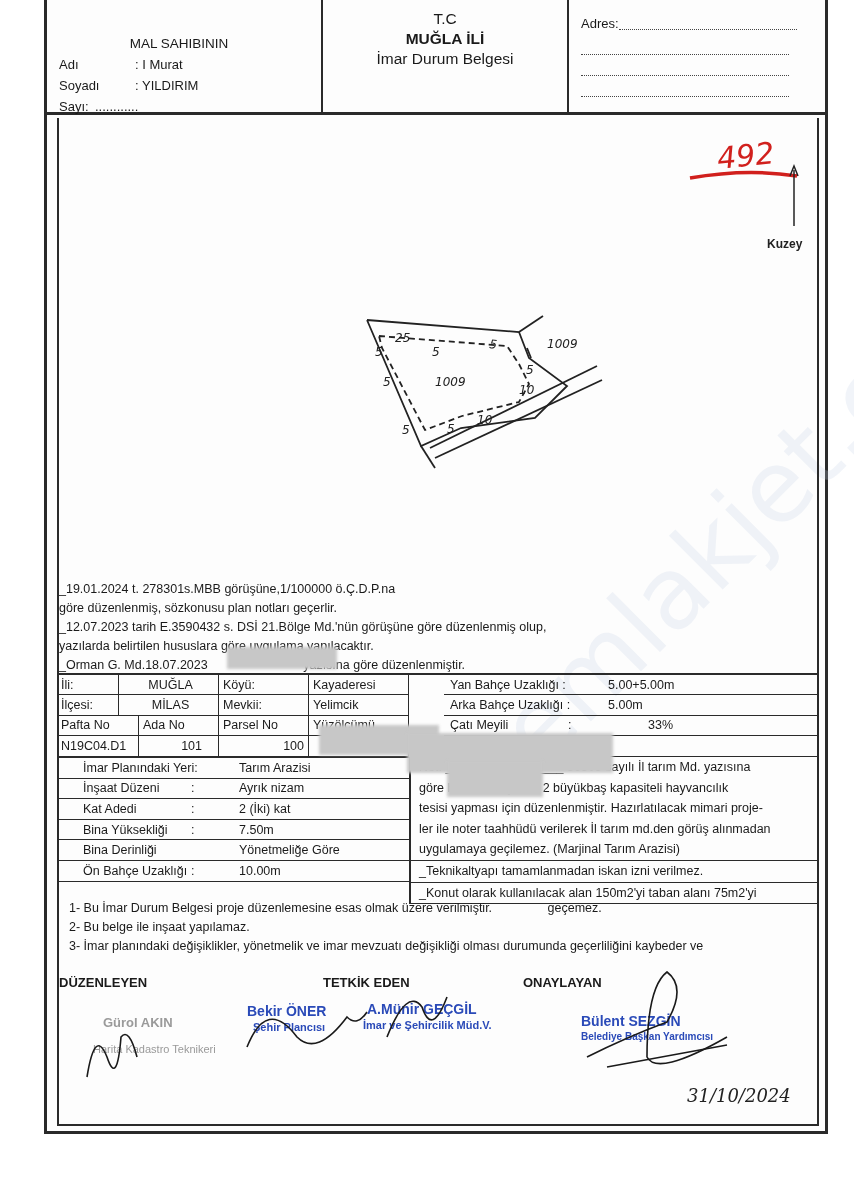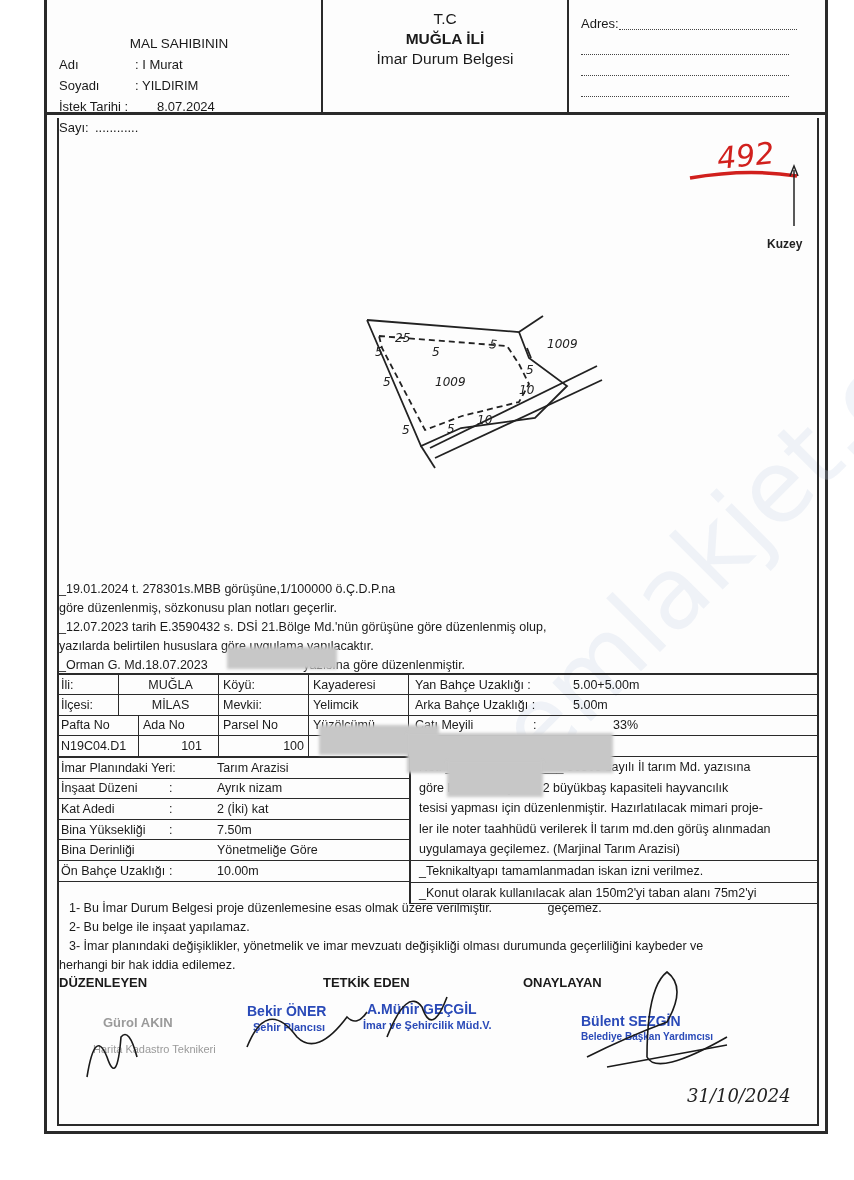--- a/index.html
+++ b/index.html
@@ -29,28 +29,28 @@
   .north-num { position: absolute; left: 660px; top: 20px; color: #d1201d; font-size: 30px; font-style: italic; font-family: "DejaVu Sans", sans-serif; transform: rotate(-6deg); }
   .north-label { position: absolute; left: 710px; top: 119px; font-size: 12px; font-weight: bold; color: #222; }
   .watermark { position: absolute; left: 360px; top: 330px; font-size: 100px; color: rgba(200,210,230,0.25); transform: rotate(-45deg); font-family: "DejaVu Sans", sans-serif; pointer-events: none; white-space: nowrap; }
 
   
   .notes { position: absolute; left: 12px; top: 583px; width: 760px; font-size: 12.5px; line-height: 19px; }
   .notes div { white-space: nowrap; }
 
   
   .tbl { position: absolute; left: 10px; top: 676px; width: 762px; border-top: 2px solid #2a2a2a; }
-  .trow { display: flex; height: 20.4px; font-size: 12.5px; align-items: center; }
+  .trow { display: flex; height: 20.4px; font-size: 12.5px; align-items: center; gap: 35px; }
   .left-cells { display: flex; width: 352px; height: 100%; }
   .cell { border-right: 1px solid #2a2a2a; border-bottom: 1px solid #2a2a2a; height: 100%; display: flex; align-items: center; padding-left: 4px; overflow: hidden; white-space: nowrap; }
   .right-cell { border-bottom: 1.5px solid #2a2a2a; height: 100%; display: flex; align-items: center; padding-left: 6px; flex: 1; white-space: nowrap; overflow: hidden; }
   .lower { position: absolute; left: 10px; top: 760px; width: 762px; display: flex; }
   .lower-left { width: 352px; border-top: 1px solid #2a2a2a; }
   .lower-right { flex: 1; border-left: 2px solid #2a2a2a; font-size: 12.5px; line-height: 20.6px; padding-left: 8px; padding-top: 0; }
-  .lower-left .lrow { display: flex; height: 20.6px; border-bottom: 1.5px solid #2a2a2a; align-items: center; font-size: 12.5px; }
+  .lower-left .lrow { display: flex; height: 20.6px; border-bottom: 1.5px solid #2a2a2a; align-items: center; font-size: 12.5px; padding-left: 22px; }
   .lrow .k { width: 112px; padding-left: 4px; }
   .lrow .colon { width: 48px; }
   .lrow .v { flex: 1; }
 
   .redact { position: absolute; background: #c7c7c7; filter: blur(1.5px); }
 
   
   .footer-notes { position: absolute; left: 12px; top: 902px; width: 760px; font-size: 12.5px; line-height: 19px; }
   .sign-row { position: absolute; left: 12px; top: 978px; width: 760px; font-size: 13px; font-weight: bold; }
   .sign-row span { position: absolute; top: 0; }
@@ -69,24 +69,20 @@
   <div class="hdr">
     <div class="hdr-left">
       <div class="title-owner">MAL SAHIBININ</div>
       <div class="row-lbl">
         <span class="k">Adı</span>
         <span class="v">: I Murat</span>
       </div>
       <div class="row-lbl">
         <span class="k">Soyadı</span>
         <span class="v">: YILDIRIM</span>
-      </div>
-      <div class="row-lbl">
-        <span class="k" style="width:92px">İstek Tarihi :</span>
-        <span class="v">8.07.2024</span>
       </div>
       <div class="row-lbl">
         <span class="k" style="width:30px">Sayı:</span>
         <span class="v">............</span>
       </div>
     </div>
     <div class="hdr-mid">
       <div>T.C</div>
       <div style="font-weight:bold;">MUĞLA İLİ</div>
       <div>İmar Durum Belgesi</div>
@@ -248,21 +244,20 @@
   <div class="redact" style="left:360px;top:736px;width:206px;height:40px"></div>
   <div class="redact" style="left:400px;top:764px;width:96px;height:36px"></div>
 
   <div class="footer-notes">
     <div>
       <span style="padding-left:10px">1- Bu İmar Durum Belgesi proje düzenlemesine esas olmak üzere verilmiştir.</span>
       <span style="margin-left:52px">geçemez.</span>
     </div>
     <div style="padding-left:10px">2- Bu belge ile inşaat yapılamaz.</div>
     <div style="padding-left:10px">3- İmar planındaki değişiklikler, yönetmelik ve imar mevzuatı değişikliği olması durumunda geçerliliğini kaybeder ve</div>
-    <div>herhangi bir hak iddia edilemez.</div>
   </div>
 
   <div class="sign-row">
     <span style="left:0">DÜZENLEYEN</span>
     <span style="left:264px">TETKİK EDEN</span>
     <span style="left:464px">ONAYLAYAN</span>
   </div>
 
   <div class="sig-gray" style="left:56px;top:1018px;font-weight:bold">Gürol AKIN</div>
   <div class="sig-gray" style="left:46px;top:1046px;font-size:11px">Harita Kadastro Teknikeri</div>

